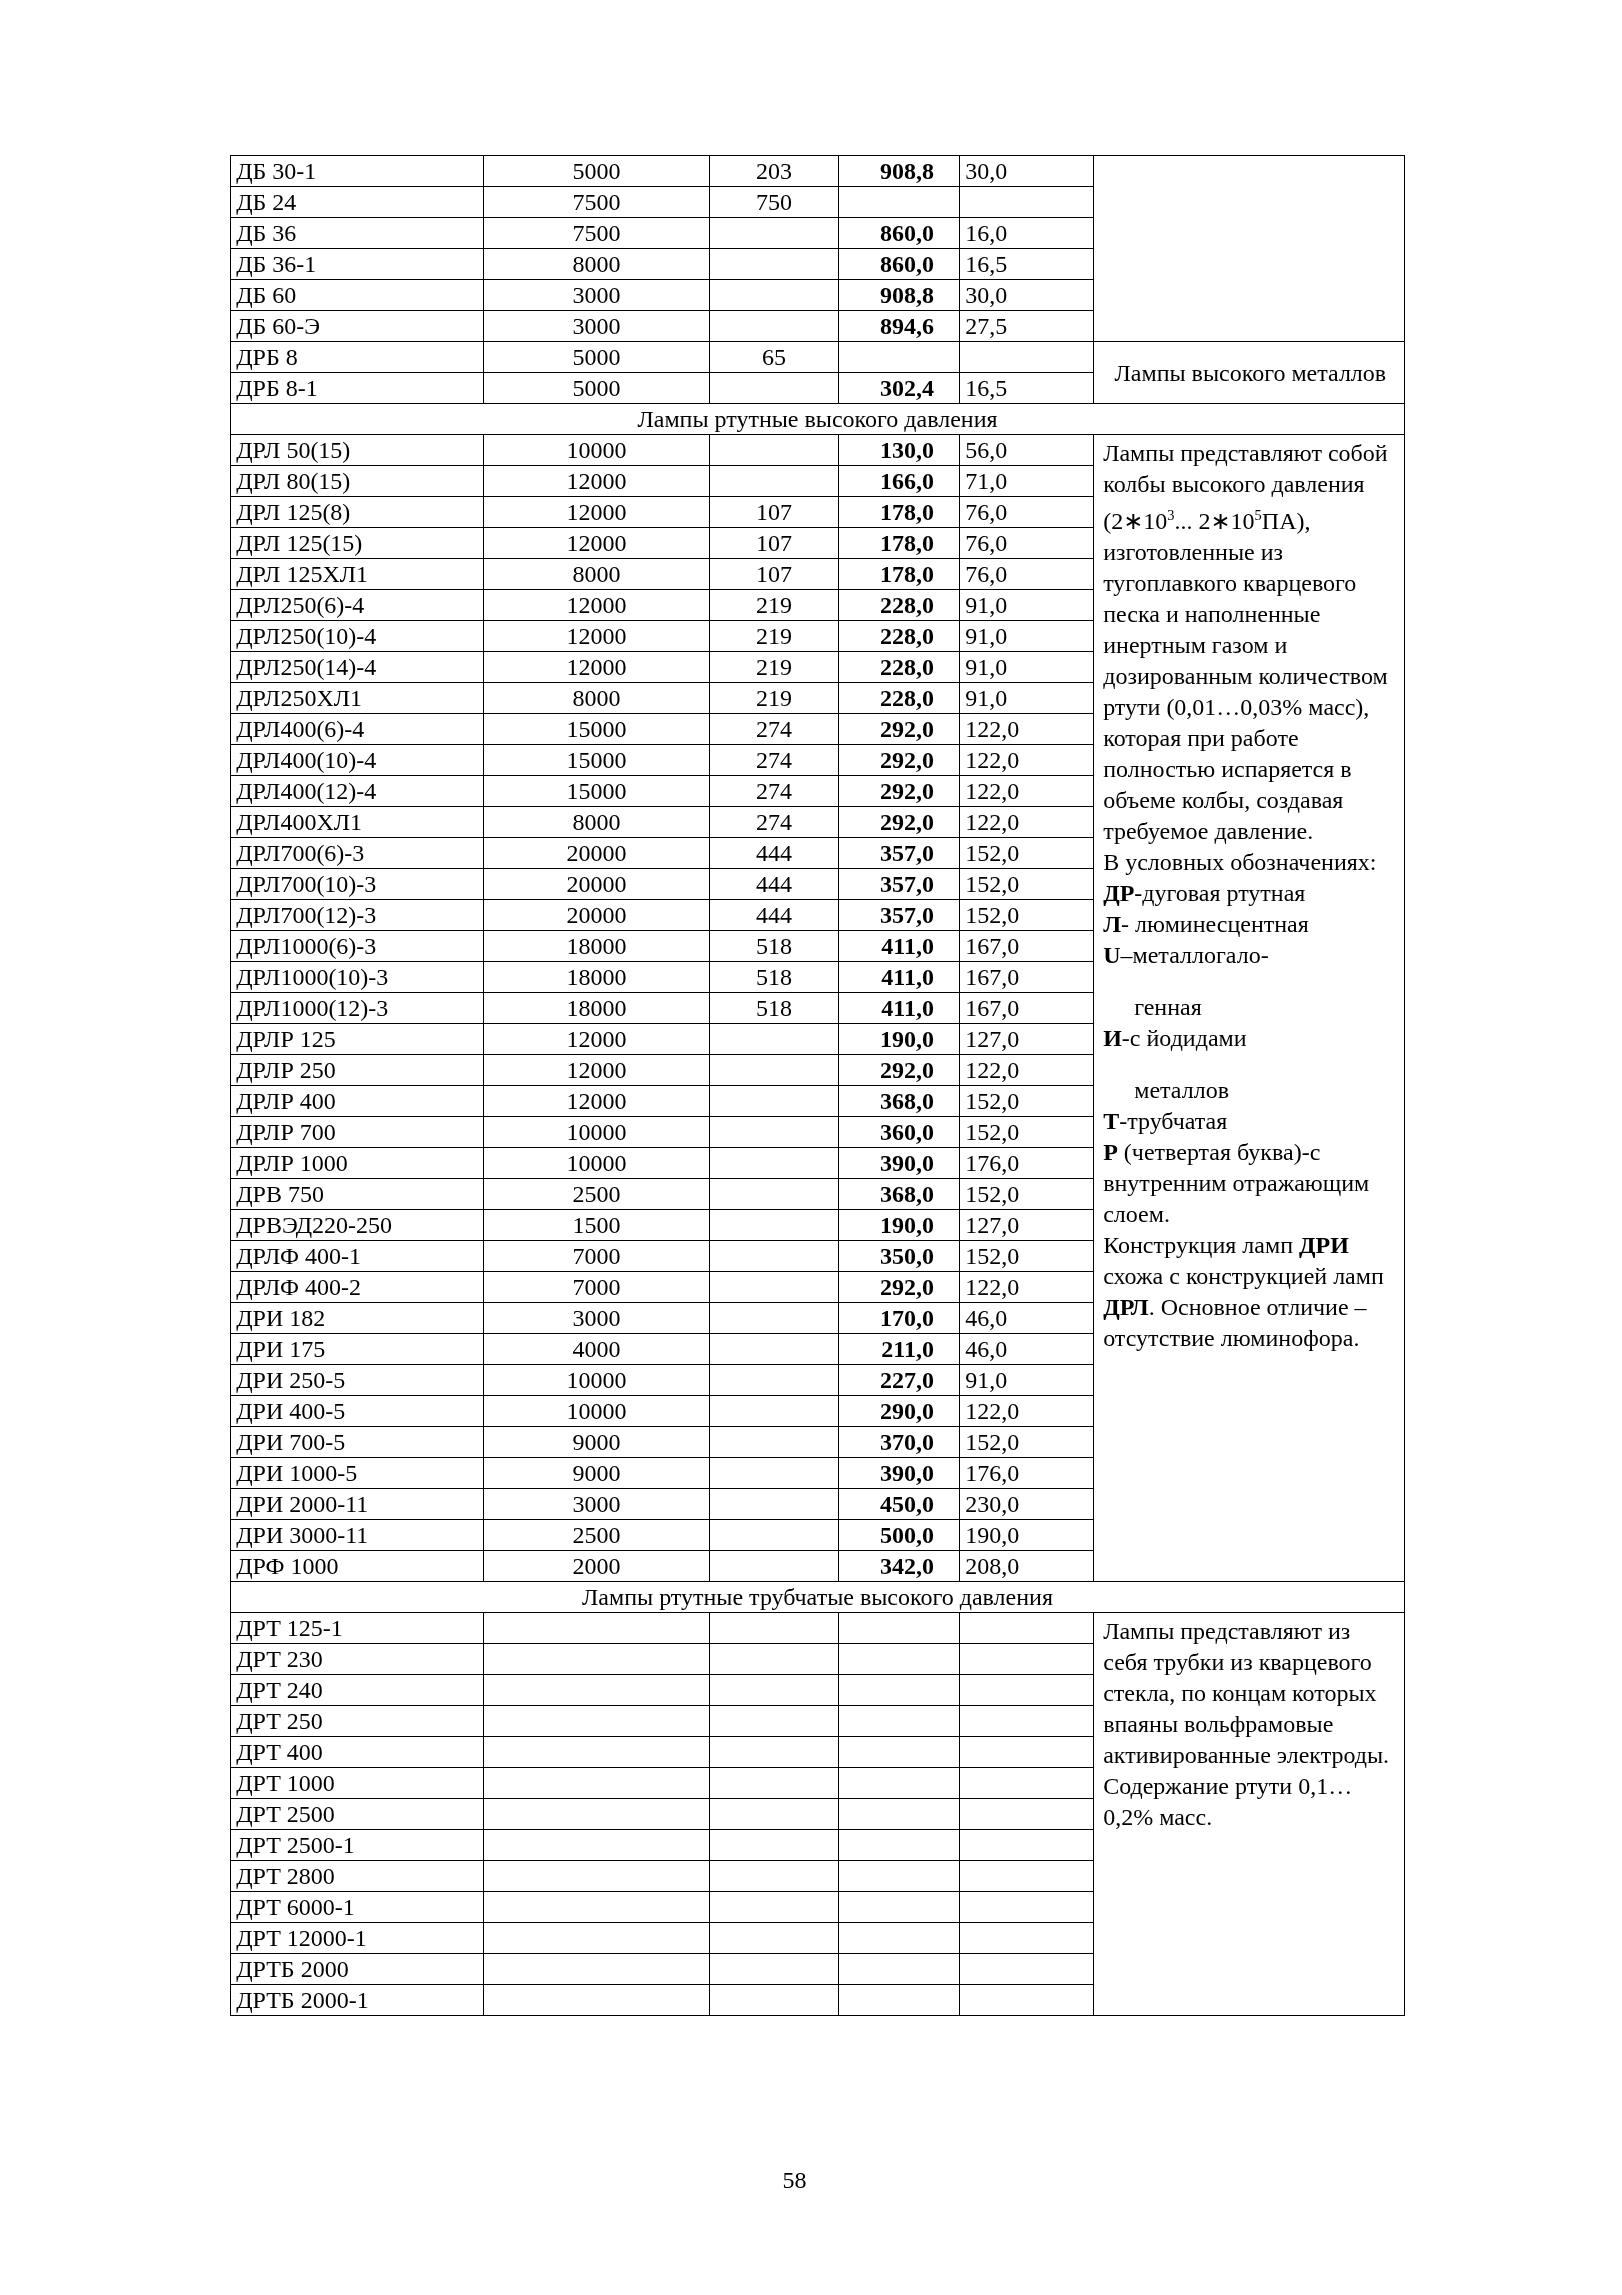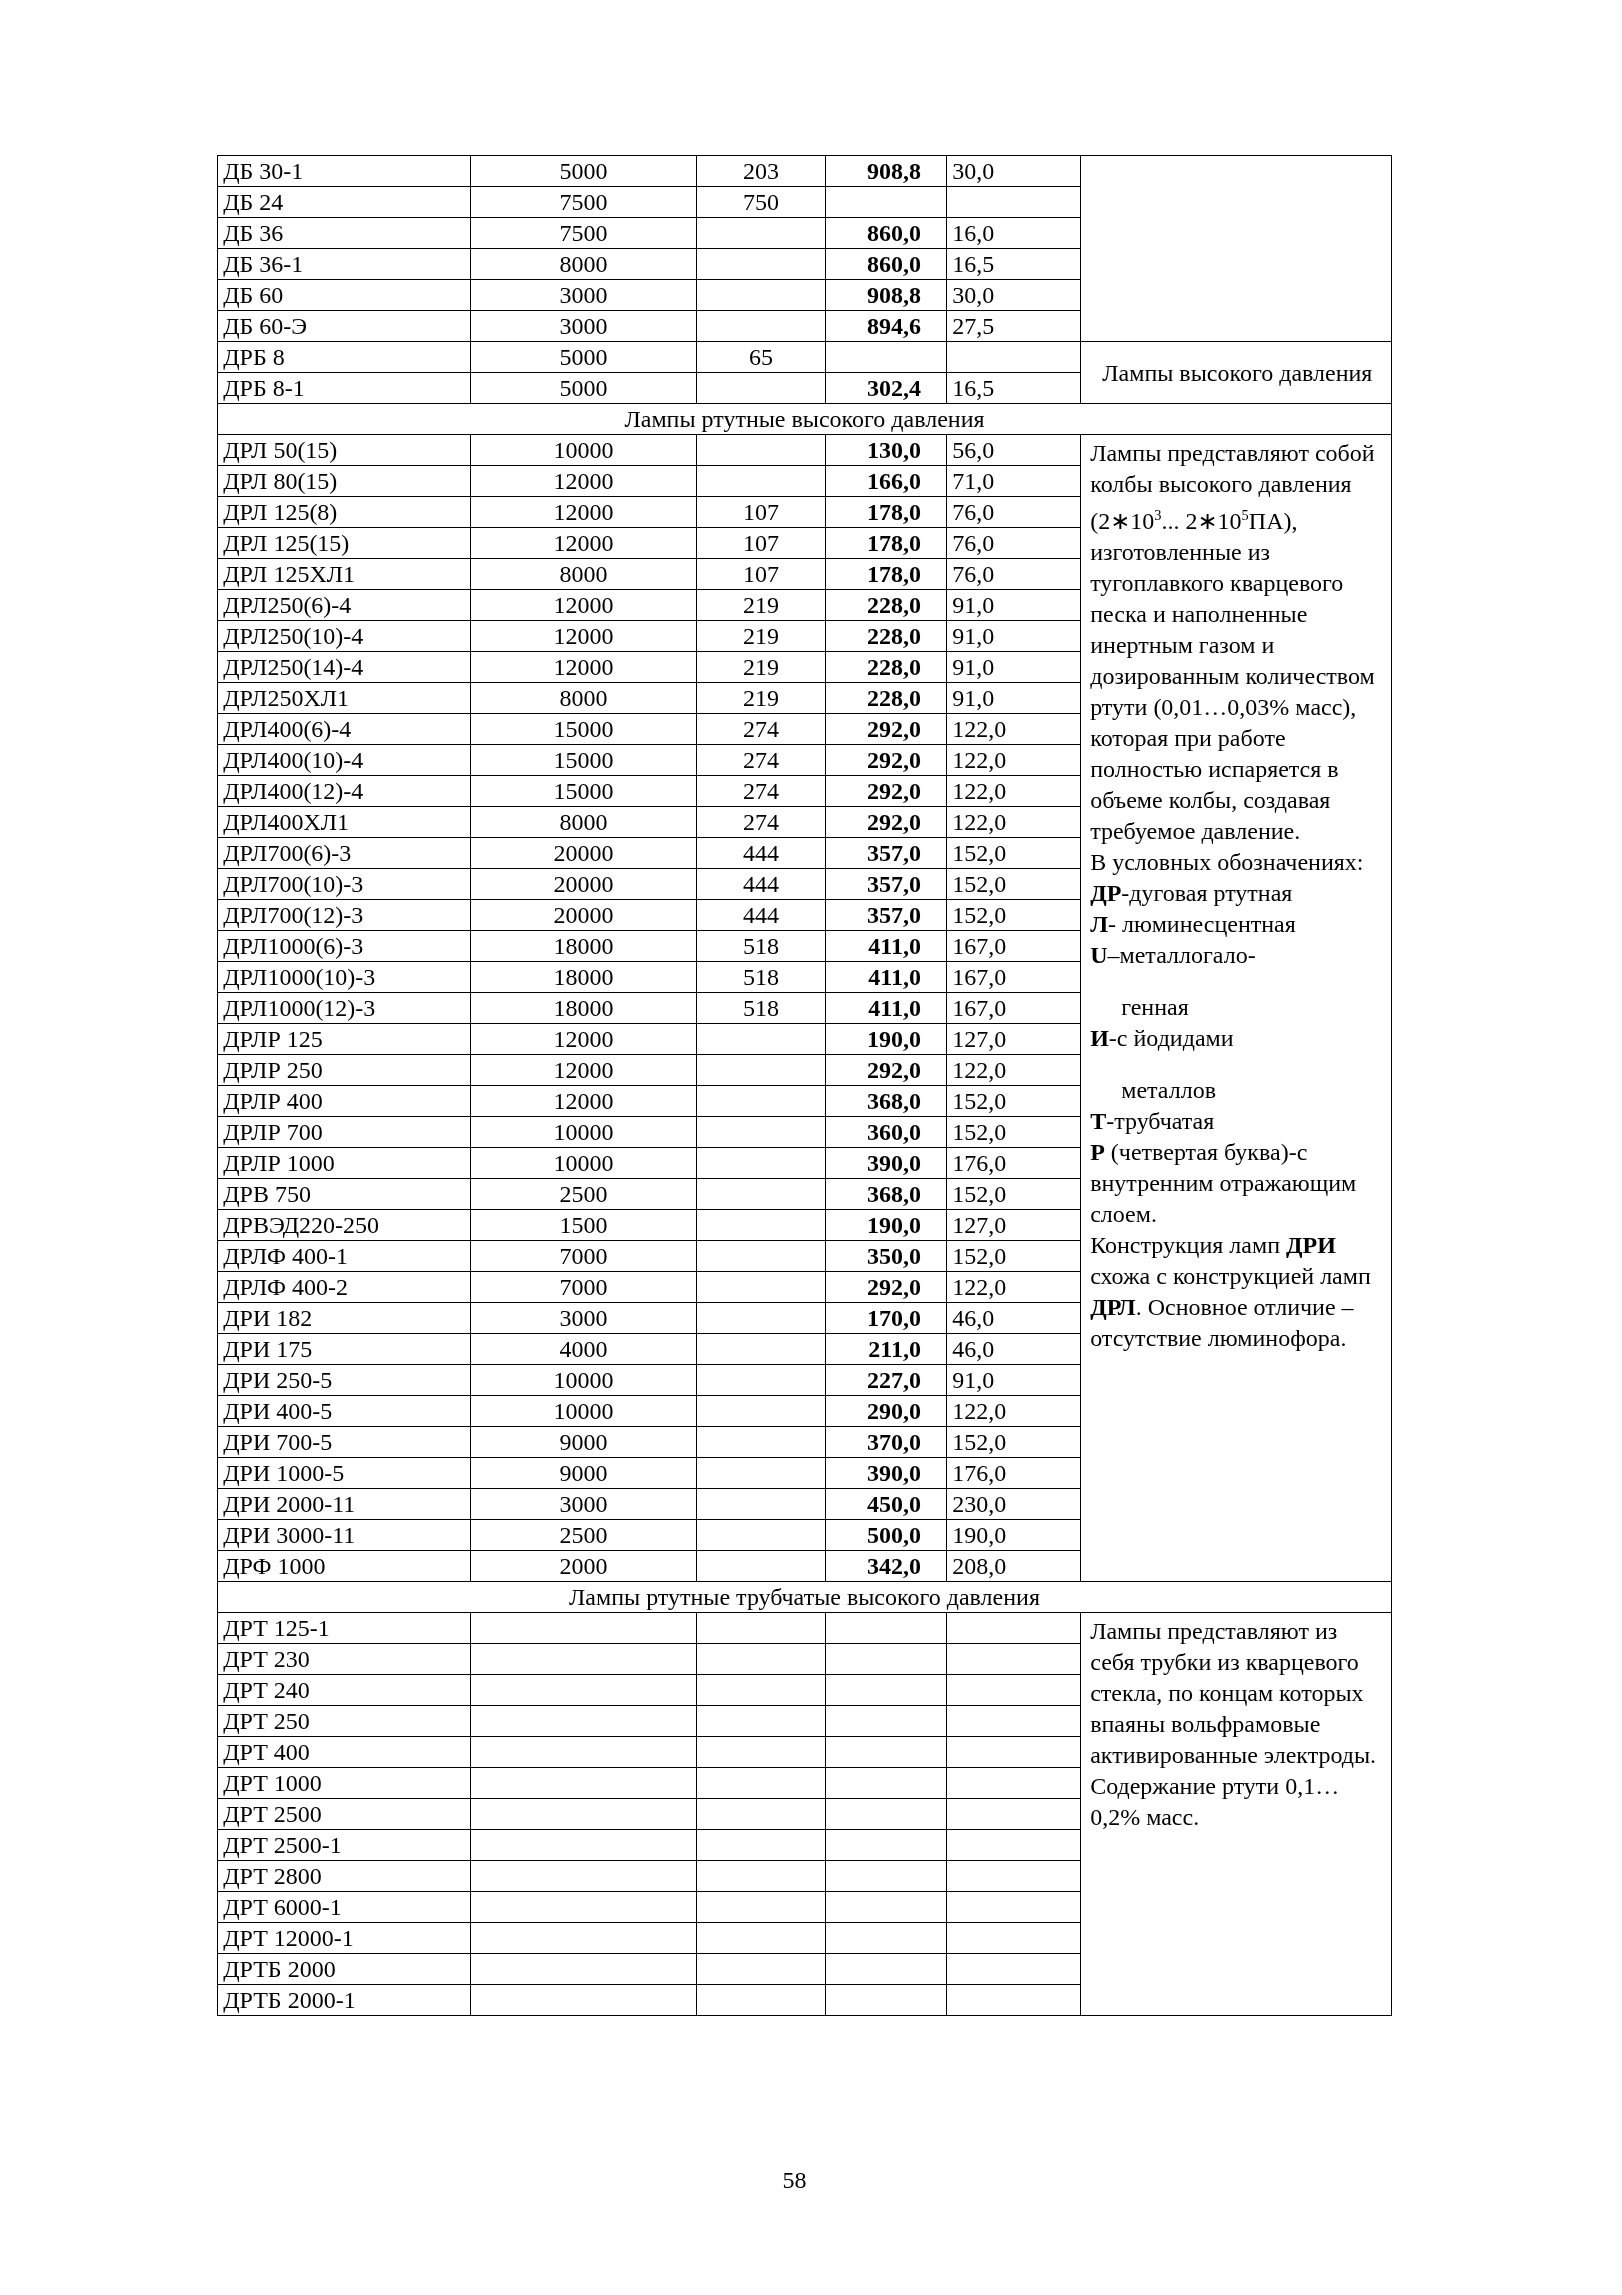--- a/index.html
+++ b/index.html
@@ -1,17 +1,17 @@
 <!DOCTYPE html>
 <html style="font-size:10.5px"><head>
 <meta charset="utf-8">
 <style>
   html, body { margin:0; padding:0; background:#fff; }
   body { width:1623px; height:2295px; position:relative; font-family:"Liberation Serif", serif; color:#000; }
-  .page { position:absolute; left:217px; top:155px; width:1173px; }
+  .page { position:absolute; left:230px; top:155px; width:1173px; }
   table { border-collapse:collapse; width:1173px; table-layout:fixed; font-size:24px; line-height:1.2; }
   td { border:1.3px solid #000; padding:0 5.2px; height:30px; vertical-align:middle; white-space:nowrap; overflow:hidden; }
   td.name { text-align:left; }
   td.c { text-align:center; }
   td.r { text-align:right; padding-right:25px;font-weight:bold; }
   td.l { text-align:left; }
   td.section { text-align:center; }
   td.note { vertical-align:top; white-space:normal; padding:2.6px 6.5px 0 9.2px; line-height:31px; }
   td.note.center { text-align:center; vertical-align:bottom; }
   .indent { padding-left:31px; display:inline-block;margin-top:21px; }
@@ -74,21 +74,21 @@
           <td class="c"></td>
           <td class="r">894,6</td>
           <td class="l">27,5</td>
         </tr>
         <tr>
           <td class="name">ДРБ 8</td>
           <td class="c">5000</td>
           <td class="c">65</td>
           <td class="r"></td>
           <td class="l"></td>
-          <td class="note center" rowspan="2" style="vertical-align: middle; text-align: center;">Лампы высокого давления</td>
+          <td class="note center" rowspan="2" style="vertical-align: middle; text-align: center;">Лампы высокого металлов</td>
         </tr>
         <tr>
           <td class="name">ДРБ 8-1</td>
           <td class="c">5000</td>
           <td class="c"></td>
           <td class="r">302,4</td>
           <td class="l">16,5</td>
         </tr>
         <tr>
           <td class="section" colspan="6">Лампы ртутные высокого давления</td>

